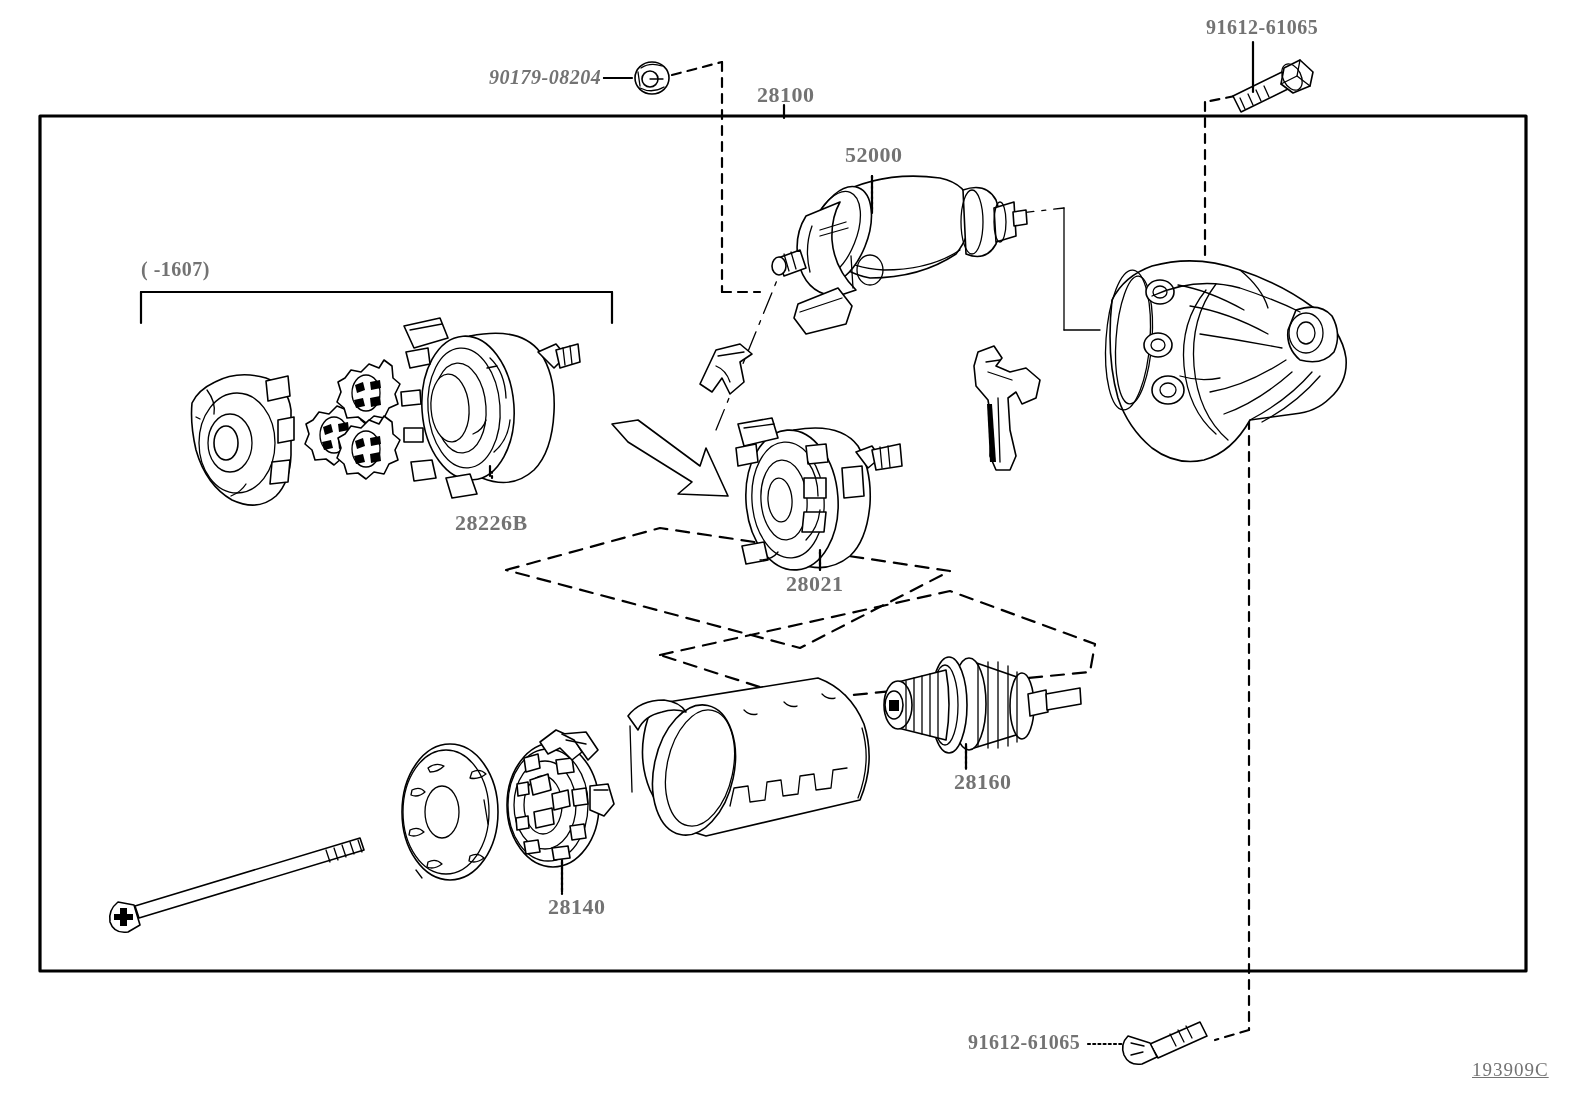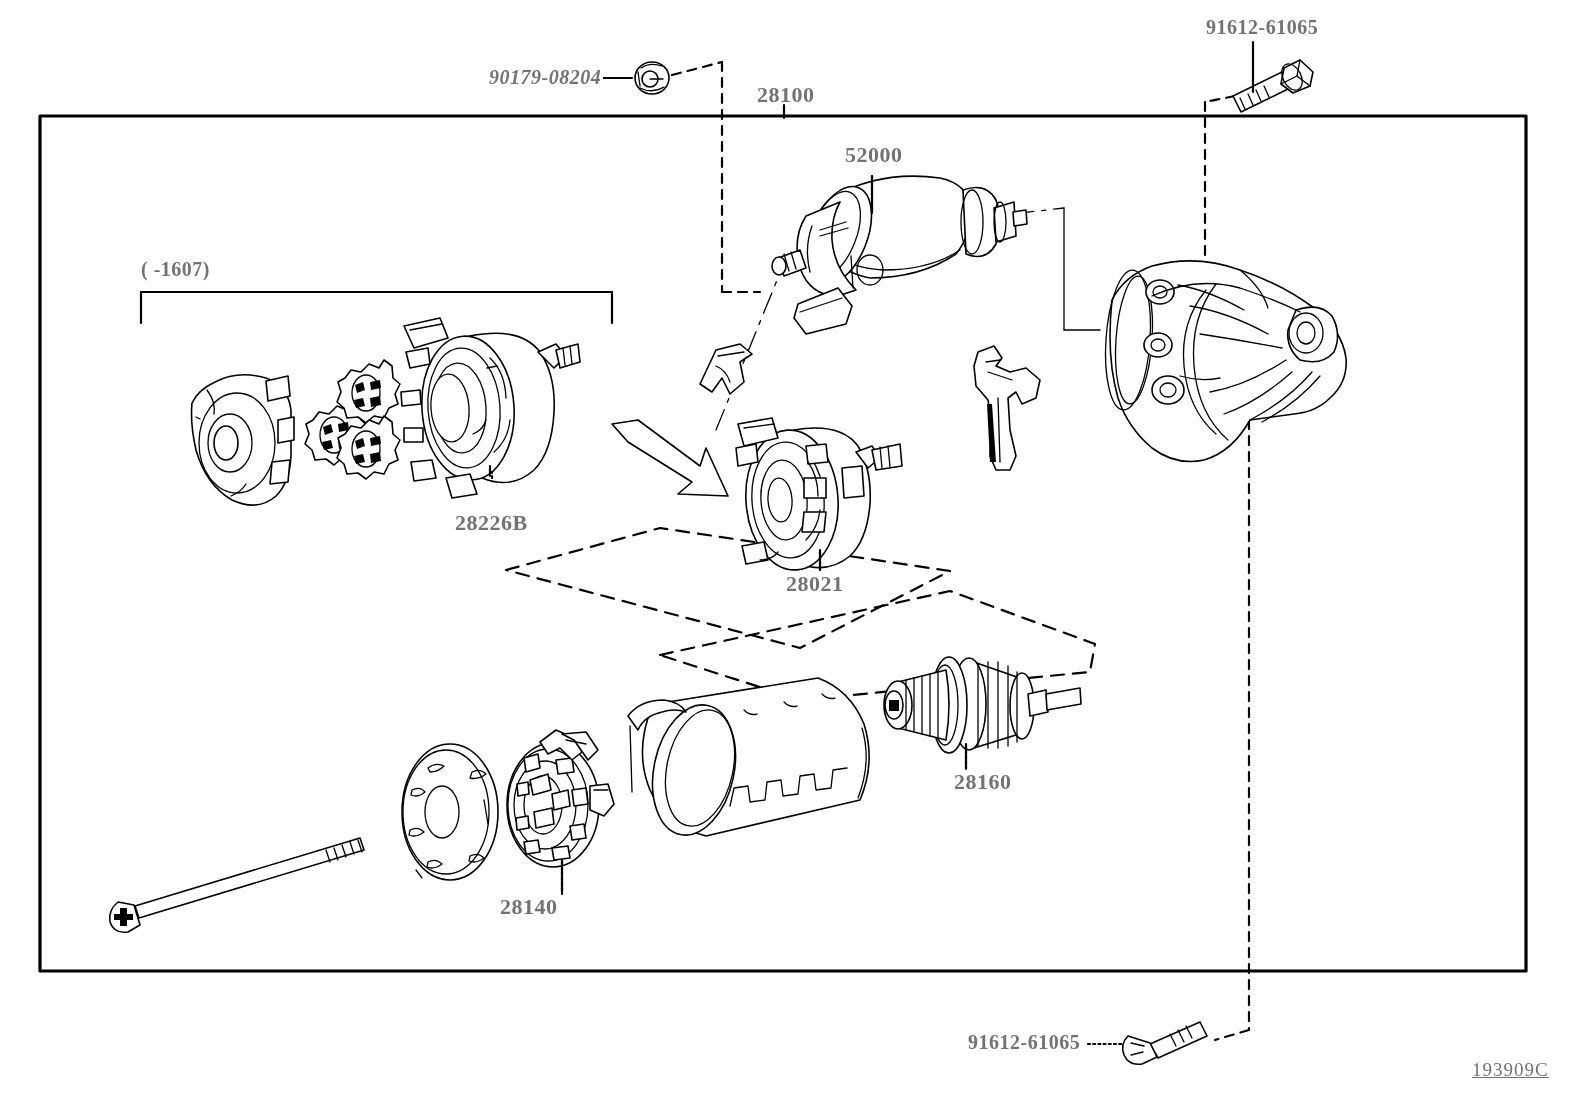--- a/index.html
+++ b/index.html
@@ -453,19 +453,19 @@
   <div class="lbl lbl-22" style="left:845px;top:142px;">52000</div>
 
   <div class="lbl lbl-20" style="left:141px;top:258px;">(   -1607)</div>
 
   <div class="lbl lbl-22" style="left:455px;top:474px;margin-top:36px;">28226B</div>
 
   <div class="lbl lbl-22" style="left:786px;top:571px;">28021</div>
 
   <div class="lbl lbl-22" style="left:938px;top:769px;margin-left:16px;">28160</div>
 
-  <div class="lbl lbl-22" style="left:500px;top:894px;text-align:right;">28140</div>
+  <div class="lbl lbl-22" style="left:548px;top:894px;text-align:right;">28140</div>
 
   <div class="lbl lbl-20" style="left:968px;top:1031px;">91612-61065</div>
 
   <div class="lbl lbl-id" style="left:1472px;top:1059px;">193909C</div>
 
 </div>
 
 </body></html>

